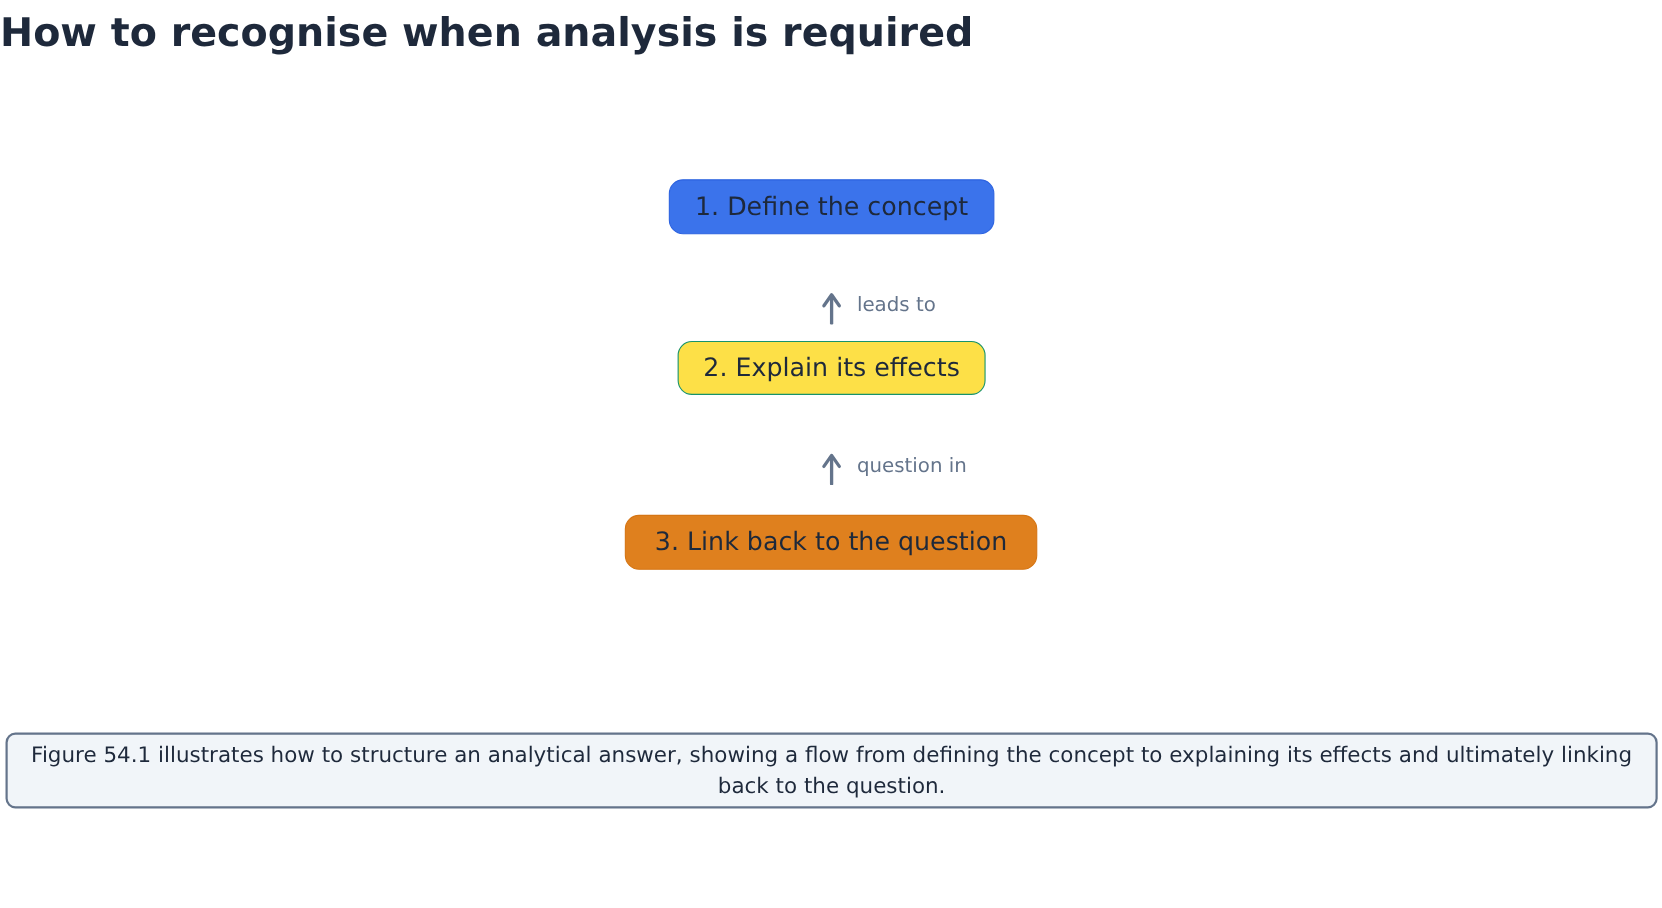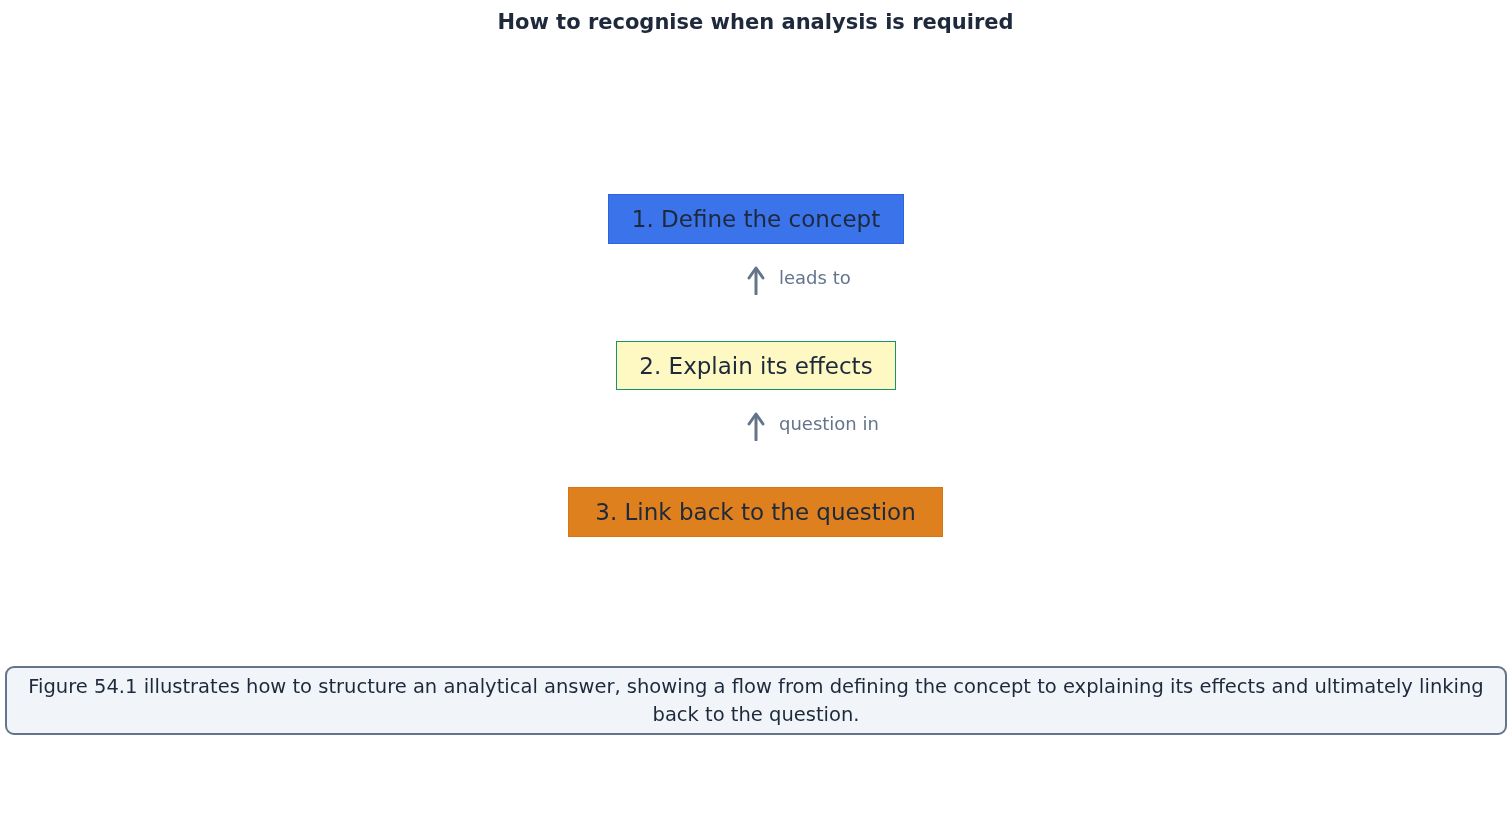--- a/index.html
+++ b/index.html
@@ -1,21 +1,21 @@
 <!DOCTYPE html>
 <html><head>
 <meta charset="utf-8">
 <style>
   html, body { margin:0; padding:0; background:#ffffff; }
   body { width:1511px; height:825px; position:relative; overflow:hidden; font-family:"DejaVu Sans", sans-serif; }
-  .title { position:absolute; left:0; width:1511px; top:10px; text-align:center; font-size:21px; font-weight:bold; color:#1e293b; }
-  .box { position:absolute; border-radius:0; box-sizing:border-box; display:flex; align-items:center; justify-content:center; font-size:23px; color:#1e293b; white-space:nowrap;margin-top:31px; }
+  .title { position:absolute; left:0; width:1511px; top:10px; font-size:36px; font-weight:bold; color:#1e293b; }
+  .box { position:absolute; border-radius:13px; box-sizing:border-box; display:flex; align-items:center; justify-content:center; font-size:23px; color:#1e293b; white-space:nowrap; }
   #box1 { left:608px; top:163px; width:296px; height:50px; background:#3b73eb; border:1.5px solid #2d63e0; }
-  #box2 { left:616px; top:310px; width:280px; height:49px; background:#fef9c3; border:1.5px solid #17936b; }
-  #box3 { left:568px; top:456px; width:375px; height:50px; background:#df801e; border:1.5px solid #d57514; }
+  #box2 { left:616px; top:310px; width:280px; height:49px; background:#fde047; border:1.5px solid #17936b; }
+  #box3 { left:568px; top:468px; width:375px; height:50px; background:#df801e; border:1.5px solid #d57514; }
   .arrow { position:absolute; width:20px; height:30px; }
   .edge-label { position:absolute; font-size:18px; color:#64748b; white-space:nowrap; }
   .caption { position:absolute; left:5px; top:666px; width:1502px; height:69px; box-sizing:border-box; background:#f1f5f9; border:2px solid #64748b; border-radius:9px; display:flex; align-items:center; justify-content:center; text-align:center; font-size:19.5px; line-height:28px; color:#1e293b; padding:0 6px; }
 </style>
 </head>
 <body>
 
 <div class="title">How to recognise when analysis is required</div>
 
 <div class="box" id="box1">

